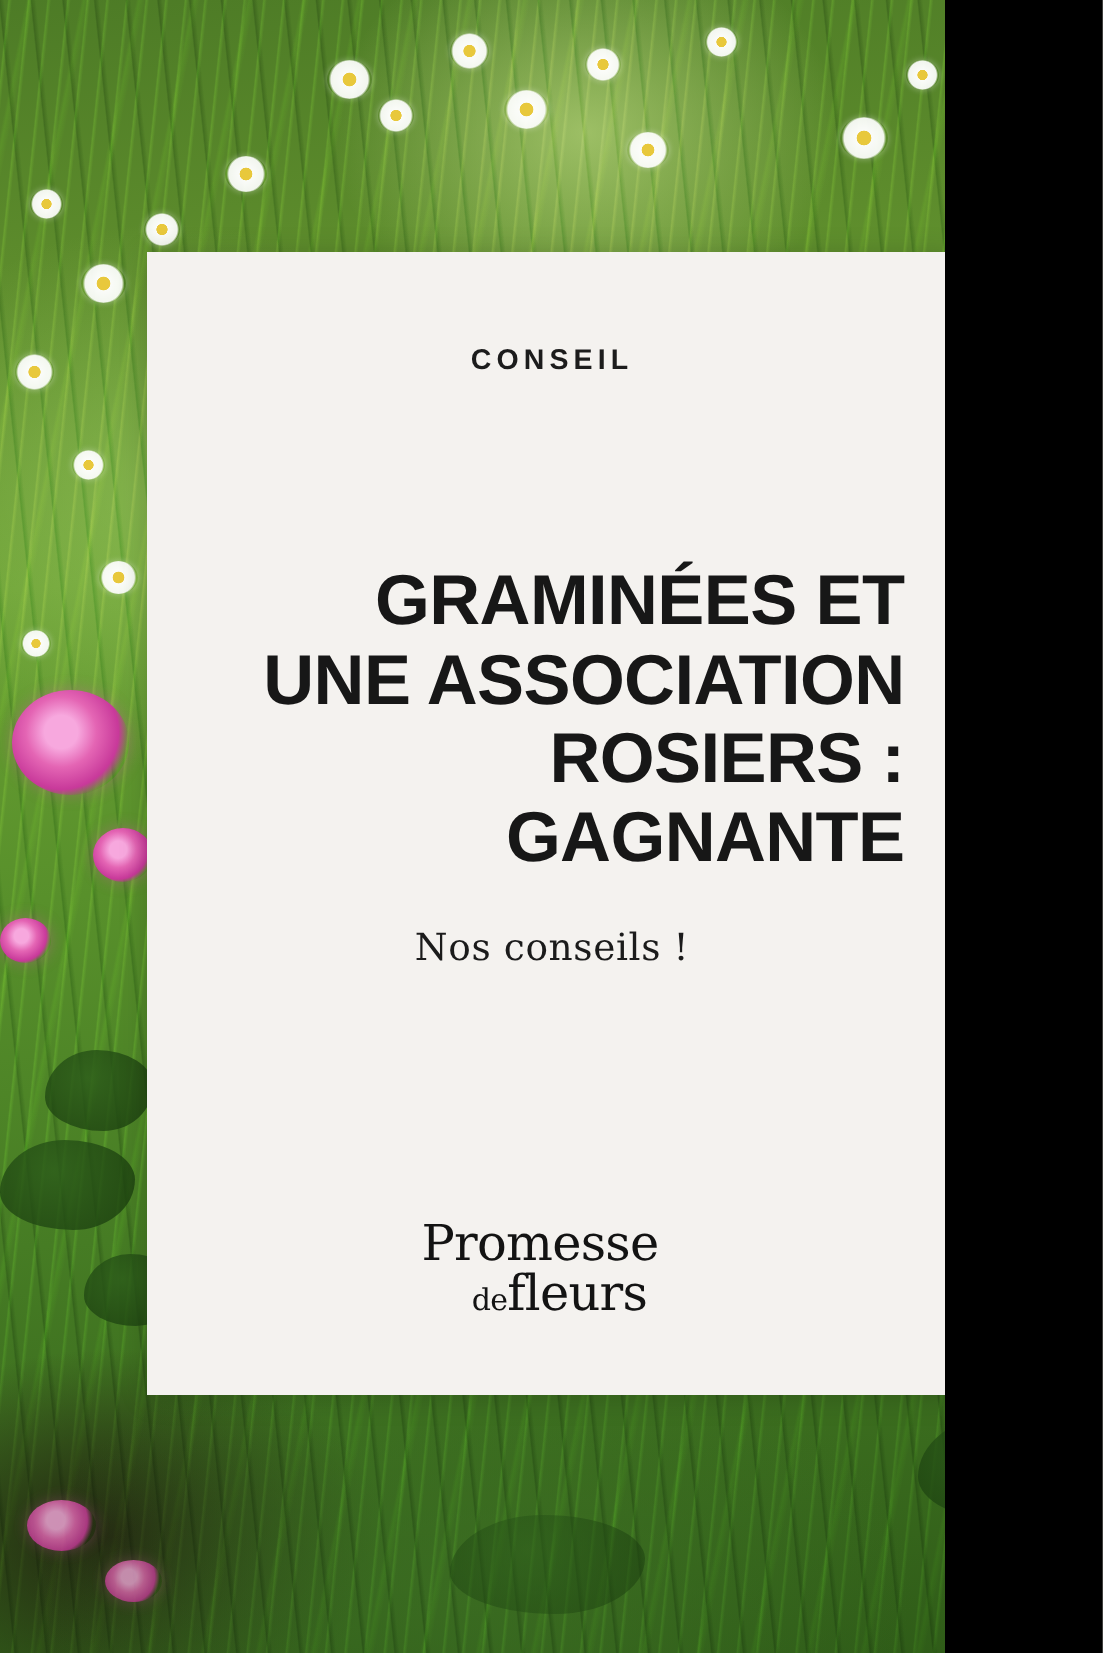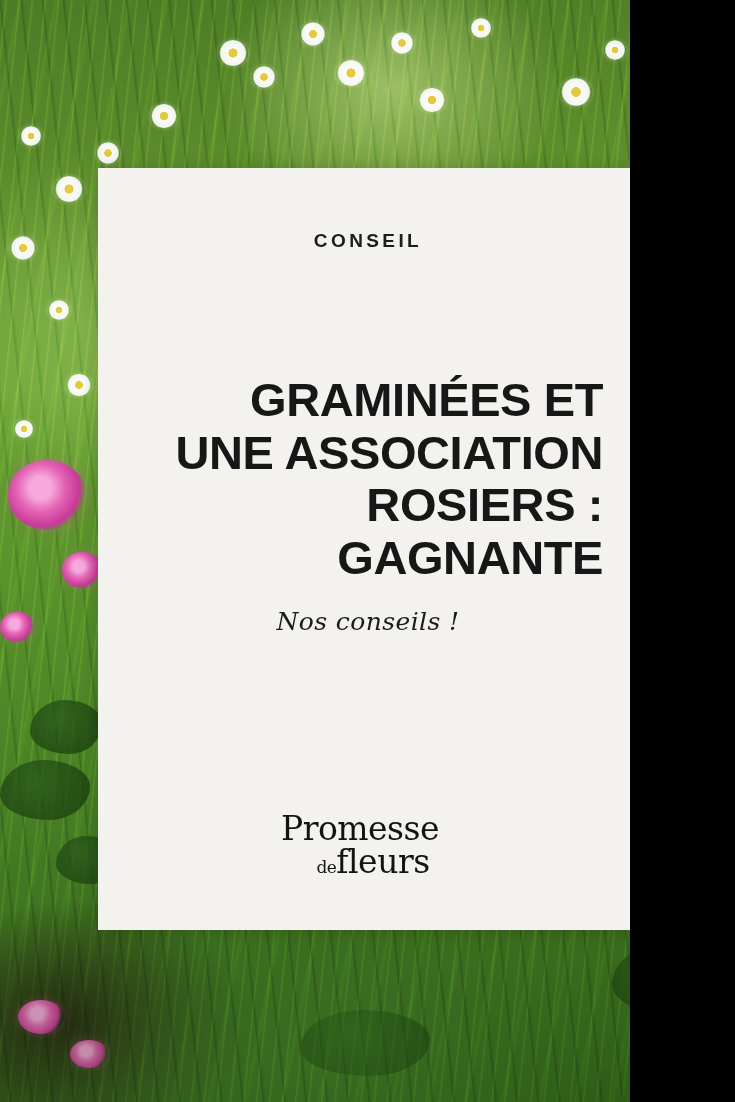--- a/index.html
+++ b/index.html
@@ -119,23 +119,22 @@
     width: 470px;
     text-align: right;
     font-size: 47px;
     line-height: 1.12;
     font-weight: bold;
     letter-spacing: -0.4px;
     color: #171717;
     text-transform: uppercase;
   }
   .subtitle {
-    margin-top: 22px;
-    font-family: "DejaVu Serif", serif;
-    font-style: italic;
+    margin-top: 32px;
+    font-family: "DejaVu Serif", serif;
     font-size: 25px;
     color: #1b1b1b;
     letter-spacing: .4px;
   }
   .brand {
     position: absolute;
     bottom: 52px;
     left: 0;
     right: 16px;
     text-align: center;
@@ -150,21 +149,21 @@
   }
   .brand .b2 {
     font-family: "DejaVu Serif", serif;
     font-size: 33px;
     letter-spacing: -0.5px;
     line-height: 1.0;
     display: block;
     margin-left: 26px;
   }
   .brand .small {
-    font-size: 17px;
+    font-size: 20px;
     font-family: "DejaVu Serif", serif;
   }
 </style>
 </head>
 <body>
 
 <div class="poster">
 
   <div class="photo">
     <div class="grass-a"></div>

